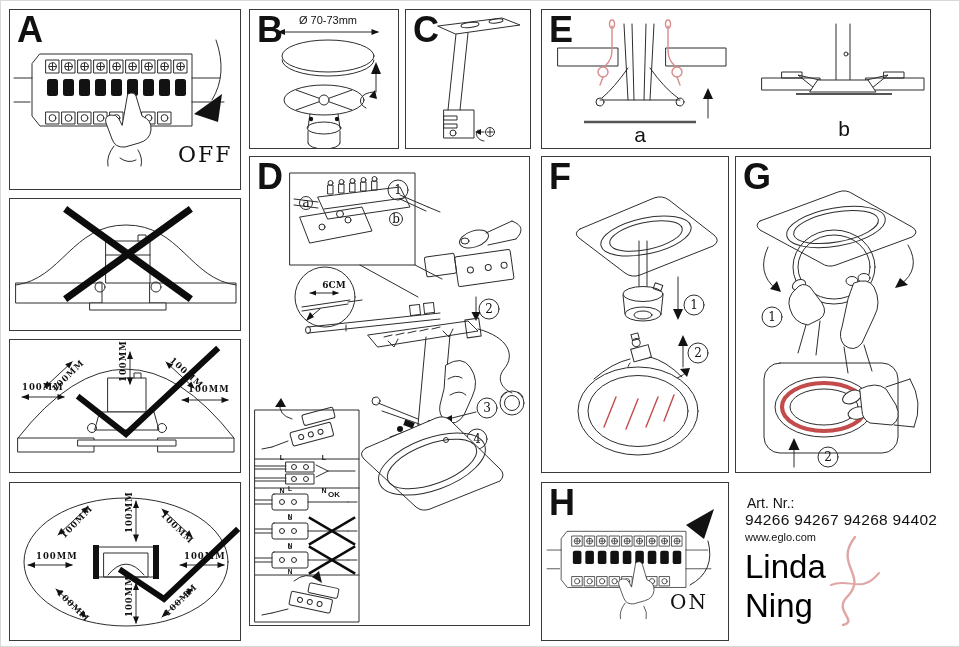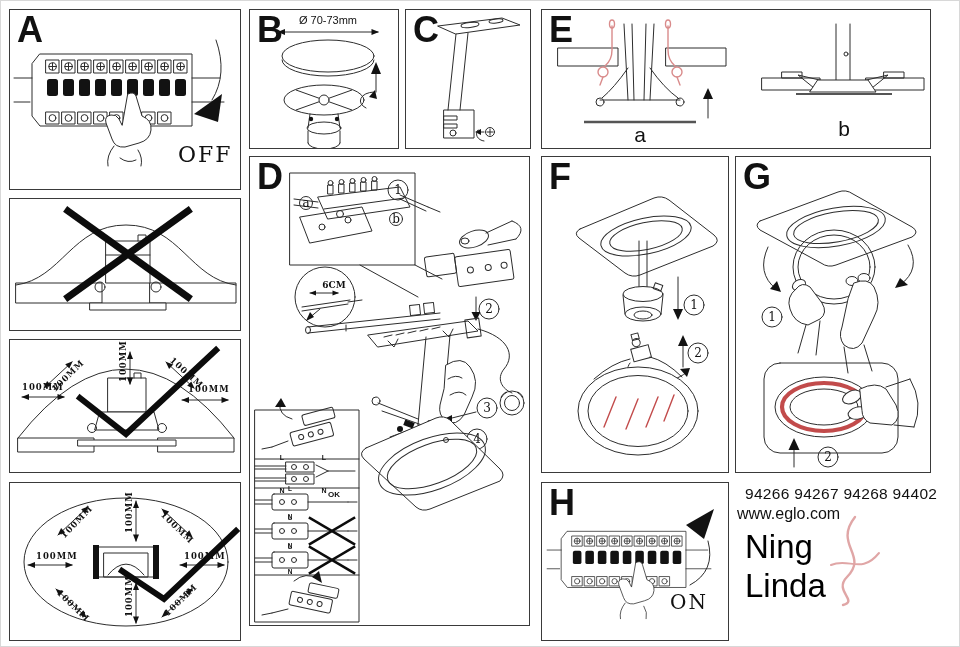--- a/index.html
+++ b/index.html
@@ -16,21 +16,21 @@
   .red{fill:none;stroke:#d98b8b;stroke-width:1.4;stroke-linecap:round;}
   .redln{stroke:#c24b4b;}
   .dim{font-family:"DejaVu Serif",serif;font-weight:700;font-size:8.5px;letter-spacing:1px;fill:#111;}
   .srf{font-family:"DejaVu Serif",serif;fill:#111;}
   .lbl{font-family:"Liberation Sans",sans-serif;fill:#111;}
   .stepnum{font-family:"DejaVu Serif",serif;font-size:12px;fill:#111;text-anchor:middle;}
   .small-bold{font-weight:700;}
   .info{position:absolute;left:736px;top:484px;width:222px;height:160px;color:#111;}
   .art-label{margin:10px 0 0 10px;font-size:14px;}
   .art-nums{margin-left:8px;font-size:15.5px;letter-spacing:0.3px;}
-  .website{font-size:16px;margin-top:2px;}
+  .website{margin-left:8px;font-size:11px;margin-top:2px;}
   .sig-row{position:relative;margin-top:4px;height:84px;}
   .sig-name{position:absolute;left:8px;top:0;font-size:33px;line-height:39px;color:#000;}
   .sig-details{position:absolute;left:112px;top:-12px;width:112px;font-size:7.4px;line-height:1.5;color:#222;}
   .sig-flourish{position:absolute;left:84px;top:-14px;}
 </style>
 </head>
 <body>
 
 <div id="page">
 
@@ -721,29 +721,30 @@
       </g>
       <g>
         <path class="ln" d="M148,102 q26,-14 18,-44" stroke-width="1.1"></path>
         <polygon class="blk" points="172,26 144,42 162,56"></polygon>
       </g>
       <text x="128" y="126" class="srf" font-size="20" letter-spacing="2">ON</text>
     </svg>
   </div>
 
   <div class="info">
+    <div class="art-label">Art. Nr.:</div>
     <div class="art-nums">94266 94267 94268 94402</div>
     <div class="website">www.eglo.com</div>
     <div class="sig-row">
       <div class="sig-flourish">
         <svg width="70" height="95" viewBox="0 0 70 95">
           <path d="M34,4 C12,32 48,42 26,64 C12,78 38,88 22,92" fill="none" stroke="#e0a6a6" stroke-width="2.4" stroke-linecap="round"></path>
           <path d="M10,52 C28,44 40,62 58,40" fill="none" stroke="#e0a6a6" stroke-width="2" stroke-linecap="round"></path>
         </svg>
       </div>
       <div class="sig-name">
+        <div>Linda</div>
         <div>Ning</div>
-        <div>Linda</div>
       </div>
     </div>
   </div>
 
 </div>
 
 </body></html>

